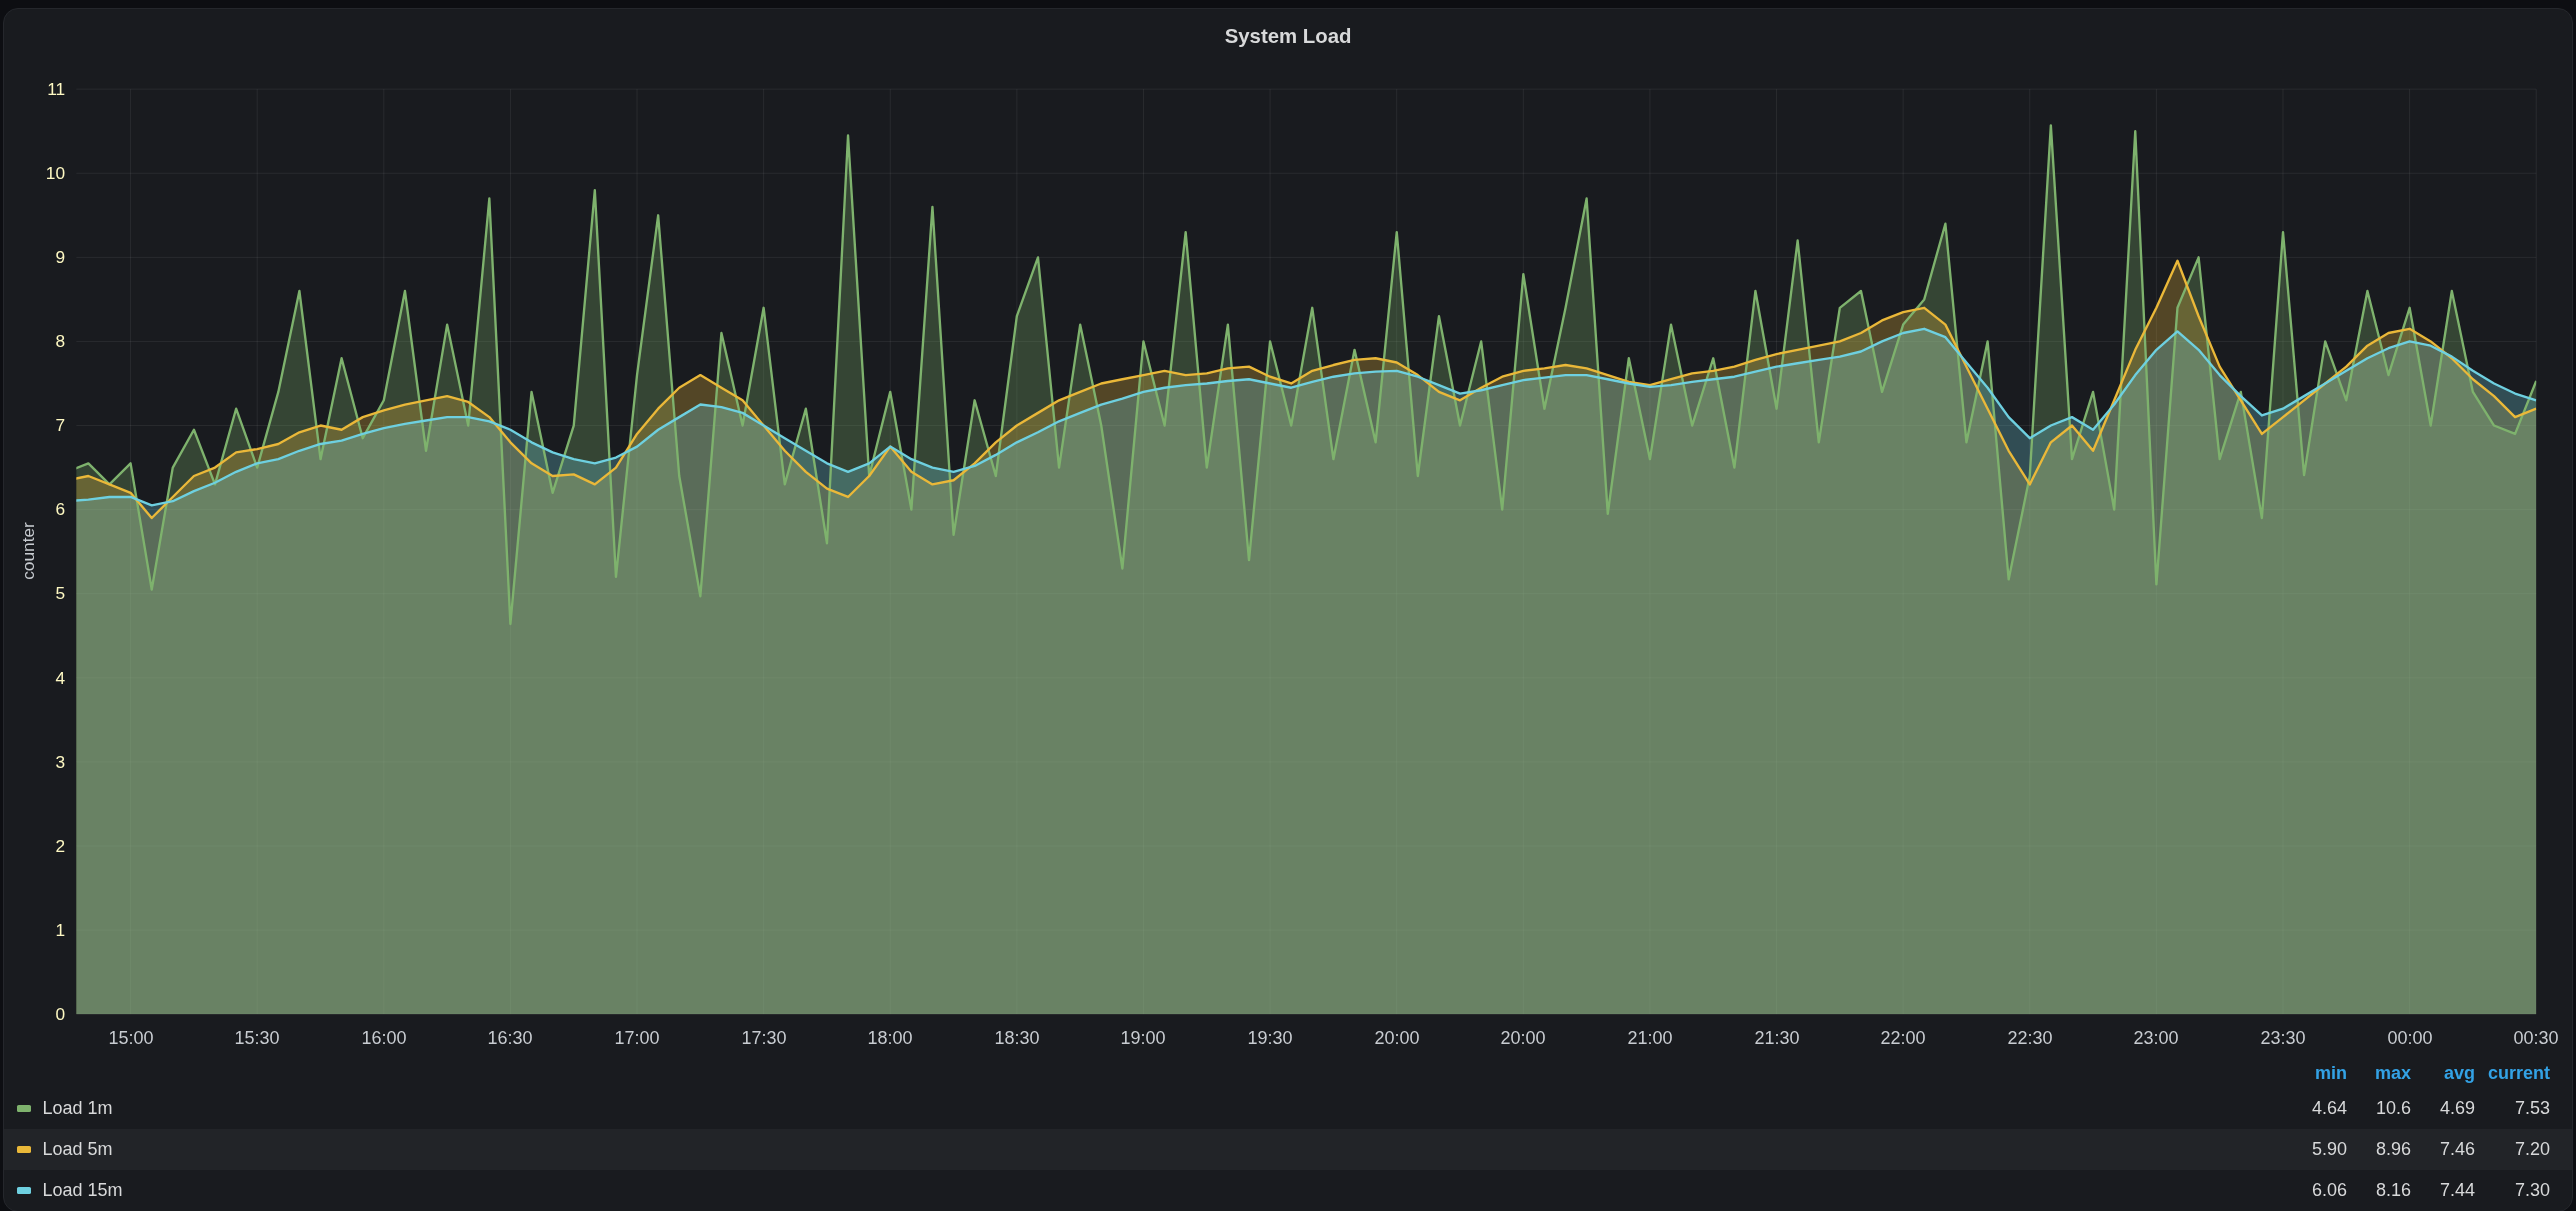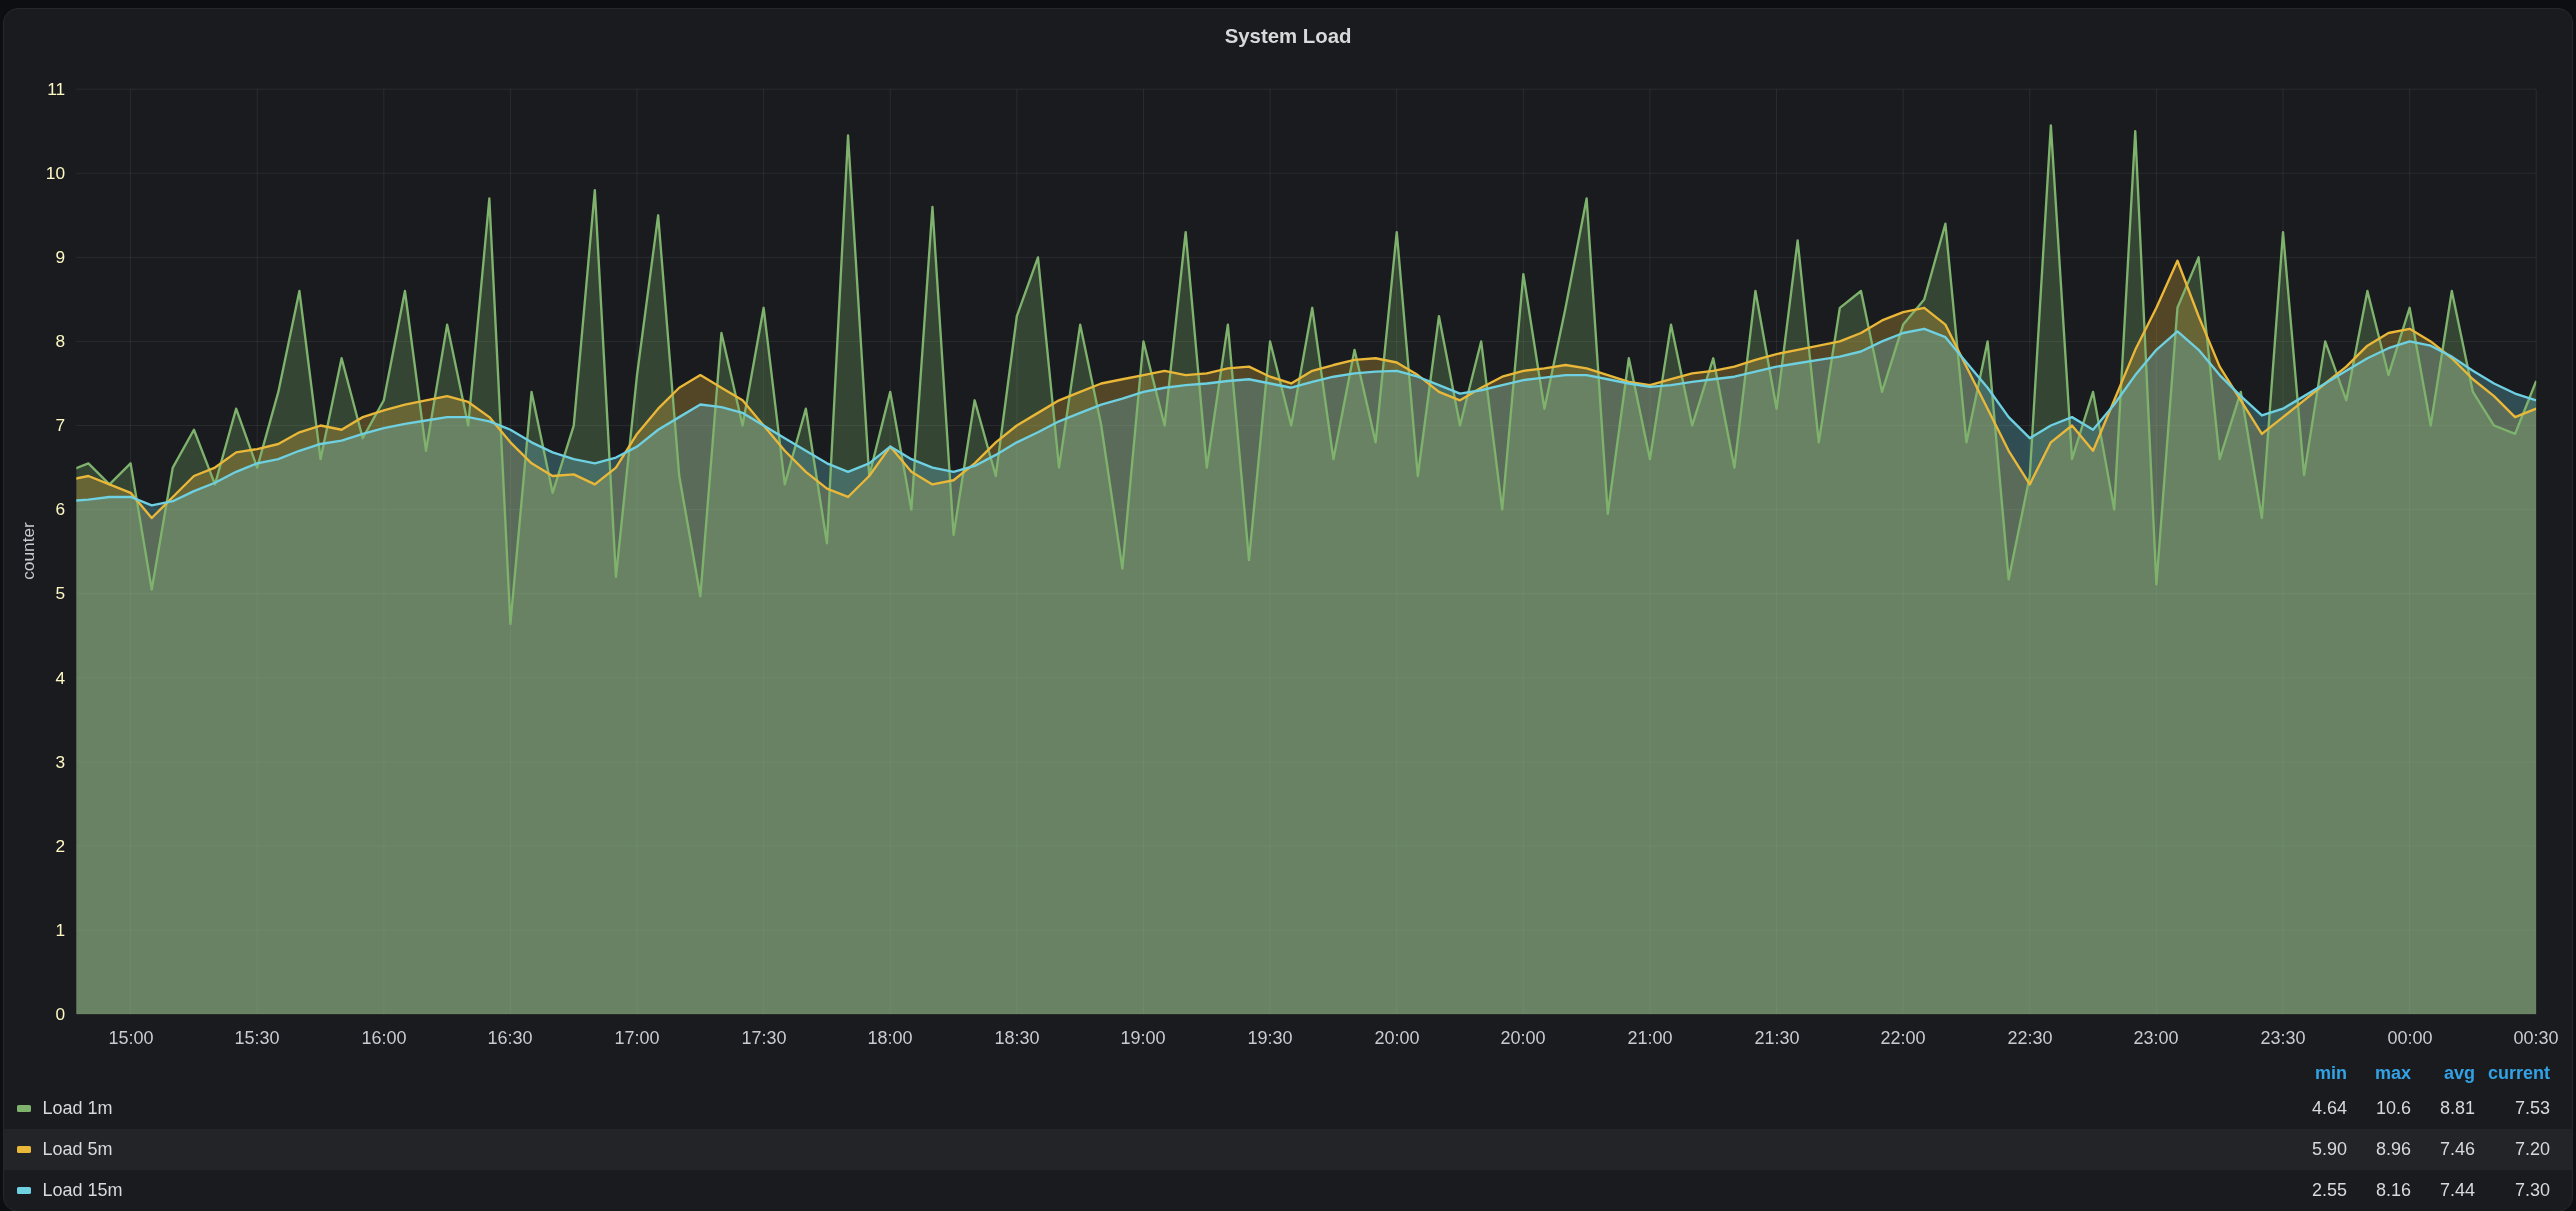--- a/index.html
+++ b/index.html
@@ -157,38 +157,38 @@
         <div class="lhead">avg</div>
         <div class="lhead">current</div>
       </div>
       <div class="lrow">
         <div class="lname-wrap">
           <span class="swatch" style="background: rgb(126, 178, 109);"></span>
           <span class="lname">Load 1m</span>
         </div>
         <div class="lval">4.64</div>
         <div class="lval">10.6</div>
-        <div class="lval">8.81</div>
+        <div class="lval">4.69</div>
         <div class="lval">7.53</div>
       </div>
       <div class="lrow highlighted">
         <div class="lname-wrap">
           <span class="swatch" style="background: rgb(234, 184, 57);"></span>
           <span class="lname">Load 5m</span>
         </div>
         <div class="lval">5.90</div>
         <div class="lval">8.96</div>
         <div class="lval">7.46</div>
         <div class="lval">7.20</div>
       </div>
       <div class="lrow">
         <div class="lname-wrap">
           <span class="swatch" style="background: rgb(110, 208, 224);"></span>
           <span class="lname">Load 15m</span>
         </div>
-        <div class="lval">2.55</div>
+        <div class="lval">6.06</div>
         <div class="lval">8.16</div>
         <div class="lval">7.44</div>
         <div class="lval">7.30</div>
       </div>
     </div>
 </div>
 
 
 </body></html>

